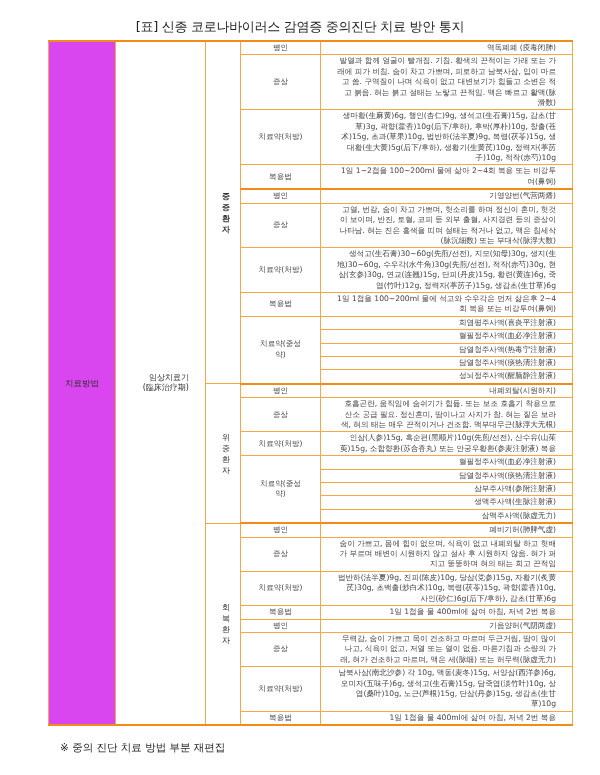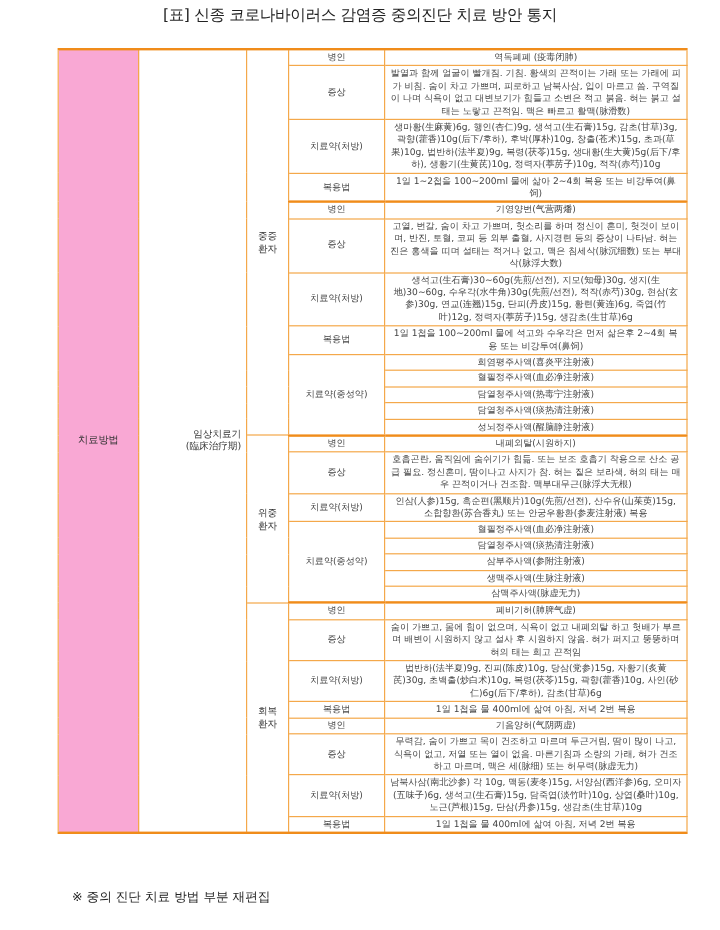--- a/index.html
+++ b/index.html
@@ -1,28 +1,28 @@
 <!DOCTYPE html>
 <html><head>
 <meta charset="utf-8">
 <style>
   html, body { margin:0; padding:0; background:#ffffff; }
   body { width:600px; height:775px; position:relative; overflow:hidden;
          font-family: "DejaVu Sans", "Liberation Sans", sans-serif; color:#333; }
-  .title { position:absolute; top:4px; left:0; width:600px; text-align:center;
+  .title { position:absolute; top:18px; left:0; width:600px; text-align:center;
            font-size:13px; color:#222; letter-spacing:-0.3px; }
   table.main { position:absolute; top:40px; left:48px; width:524px;
                border-collapse:collapse; table-layout:fixed; font-size:7.6px; line-height:10.4px; }
-  table.main td { border:1px solid #f4a84a; padding:1px 4px; vertical-align:middle; }
+  table.main td { border:1px solid #f4a84a; padding:1px 16px; vertical-align:middle; }
   table.main { border-top:2px solid #f08c1a; border-bottom:2px solid #f08c1a; }
-  td.c1 { background:#f9a8d4; text-align:center; font-size:8.5px; border-left:none;margin-left:44px; }
+  td.c1 { background:#d946ef; text-align:center; font-size:8.5px; border-left:none;margin-left:44px; }
   td.c2 { text-align:right; font-size:8px; }
   td.c3 { text-align:center; font-size:8px; line-height:11px; }
   td.c4 { text-align:center; color:#444; }
-  td.c5 { text-align:center; color:#444; border-right:none; padding-left:6px; }
+  td.c5 { text-align:right; color:#444; border-right:none; padding-left:6px; }
   tr.sec-start td.c4, tr.sec-start td.c5 { border-top:2px solid #f08c1a; }
   .note { position:absolute; top:741px; left:60px; font-size:10.5px; color:#222; }
 </style>
 </head>
 <body>
 
 <div class="title">[표] 신종 코로나바이러스 감염증 중의진단 치료 방안 통지</div>
 
 <table class="main">
   <colgroup>
@@ -30,21 +30,21 @@
       <col style="width:90px">
       <col style="width:35px">
       <col style="width:80px">
       <col style="width:252px">
   </colgroup>
   <tbody id="tbody">
       <tr>
         <td class="c1" rowspan="29">치료방법</td>
         <td class="c2" rowspan="29" style="white-space: pre-line;">임상치료기
 (臨床治疗期)</td>
-        <td class="c3" rowspan="13" style="white-space: pre-line;">중증
+        <td class="c3" rowspan="13" style="white-space: pre-line; font-weight: bold;">중증
 환자</td>
         <td class="c4" rowspan="1">병인</td>
         <td class="c5">역독폐폐 (疫毒闭肺)</td>
       </tr>
       <tr>
         <td class="c4" rowspan="1">증상</td>
         <td class="c5">발열과 함께 얼굴이 빨개짐. 기침. 황색의 끈적이는 가래 또는 가래에 피가 비침. 숨이 차고 가쁘며, 피로하고 남북사삼, 입이 마르고 씀. 구역질이 나며 식욕이 없고 대변보기가 힘들고 소변은 적고 붉음. 혀는 붉고 설태는 노랗고 끈적임. 맥은 빠르고 활맥(脉滑数)</td>
       </tr>
       <tr>
         <td class="c4" rowspan="1">치료약(처방)</td>

